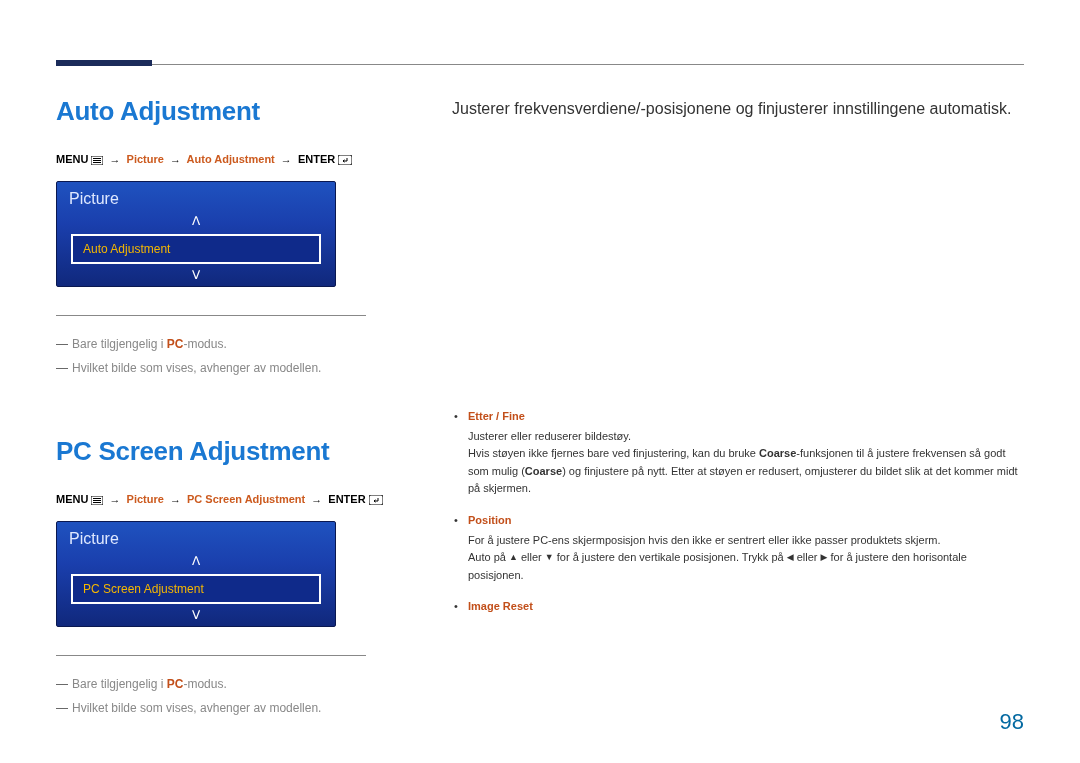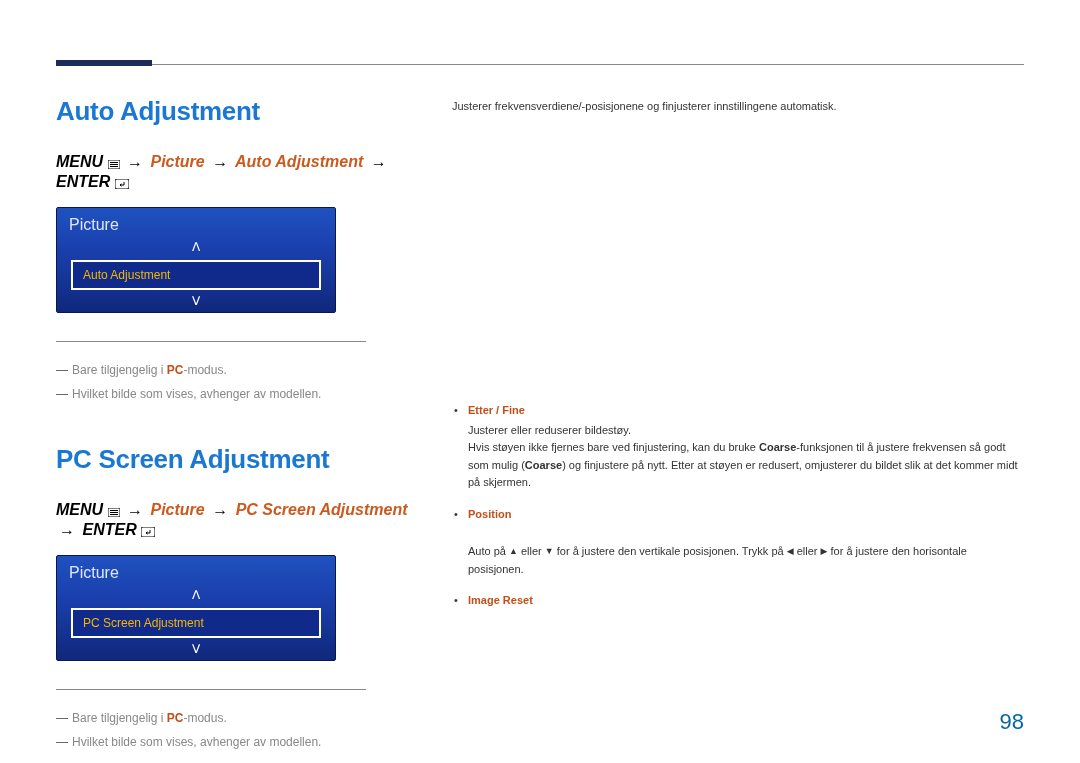--- a/index.html
+++ b/index.html
@@ -38,25 +38,24 @@
     width: 570px;
   }
   h1.section-heading {
     color: #1a78d2;
     font-weight: 600;
     font-size: 26px;
     margin-bottom: 26px;
     letter-spacing: -0.3px;
   }
   .breadcrumb {
-    font-size: 16px;
+    font-size: 11px;
     font-weight: bold;
     color: #000;
     margin-bottom: 14px;
-    font-style: italic;
   }
   .breadcrumb .hl { color: #cc5a1e; }
   .breadcrumb .arrow { font-weight: normal; padding: 0 3px; }
   .menu-icon-svg {
     display: inline-block;
     vertical-align: -2px;
   }
 
   .osd {
     width: 280px;
@@ -94,21 +93,21 @@
     padding-top: 16px;
     font-size: 12px;
     color: #888;
     line-height: 2;
     width: 310px;
   }
   .footnotes .dash { color: #555; padding-right: 4px; }
   .footnotes .pc { color: #c24f1a; font-weight: bold; }
 
   .right-intro {
-    font-size: 11px;
+    font-size: 16px;
     color: #333;
     margin-bottom: 290px;
   }
 
   .bullets {
     font-size: 11px;
     line-height: 1.6;
   }
   .bullet {
     position: relative;
@@ -140,21 +139,21 @@
   }
   .pagenum {
     position: absolute;
     right: 56px;
     bottom: 28px;
     font-size: 22px;
     color: #0369a1;
     font-weight: 300;
   }
   .sec2 {
-    margin-top: 38px;
+    margin-top: 56px;
   }
 </style>
 </head>
 <body>
 
 <div class="top-rule"></div>
 <div class="top-bold"></div>
 
 <div class="left-col">
 
@@ -247,21 +246,21 @@
       <span class="bullet-title">Etter / Fine</span>
       <div class="bullet-body">
         <span>Justerer eller reduserer bildestøy.</span><br>
         <span>Hvis støyen ikke fjernes bare ved finjustering, kan du bruke </span><b>Coarse</b><span>-funksjonen til å justere frekvensen så godt som mulig (</span><b>Coarse</b><span>) og finjustere på nytt. Etter at støyen er redusert, omjusterer du bildet slik at det kommer midt på skjermen.</span>
       </div>
     </div>
 
     <div class="bullet">
       <span class="bullet-title">Position</span>
       <div class="bullet-body">
-        <br>
+        <span>For å justere PC-ens skjermposisjon hvis den ikke er sentrert eller ikke passer produktets skjerm.</span><br>
         <span>Auto på </span><span class="tri">▲</span><span> eller </span><span class="tri">▼</span><span> for å justere den vertikale posisjonen. Trykk på </span><span class="tri">◀</span><span> eller </span><span class="tri">▶</span><span> for å justere den horisontale posisjonen.</span>
       </div>
     </div>
 
     <div class="bullet">
       <span class="bullet-title">Image Reset</span>
     </div>
 
   </div>
 </div>

